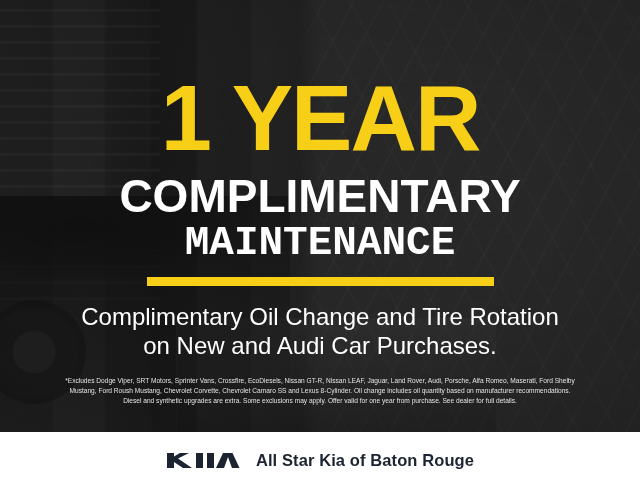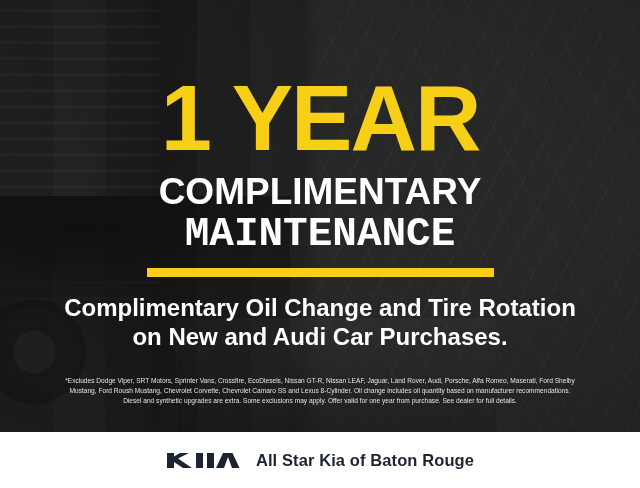--- a/index.html
+++ b/index.html
@@ -89,33 +89,33 @@
     text-align:center;
     white-space:nowrap;
   }
   .headline-sub1, .headline-sub2 {
     color:#ffffff;
     font-weight:bold;
     text-align:center;
     white-space:nowrap;
     line-height:1.0;
   }
-  .headline-sub1 { font-size:37px; letter-spacing:0px; margin-top:12px; }
+  .headline-sub1 { font-size:46px; letter-spacing:0px; margin-top:12px; }
   .headline-sub2 { font-size:41px; letter-spacing:0px; margin-top:4px;font-family:Liberation Mono, monospace; }
 
   .divider-bar {
     width:347px; height:9px;
     background:#f6cf16;
     margin-top:13px;
   }
 
   .offer-line {
     color:#ffffff;
     font-size:24px;
-    font-weight:bold;
+    font-weight:normal;
     text-align:center;
     line-height:1.22;
     white-space:nowrap;
   }
   .offer-line.first { margin-top:16px; }
 
   
   .fineprint {
     position:absolute;
     left:14px; top:376px;

